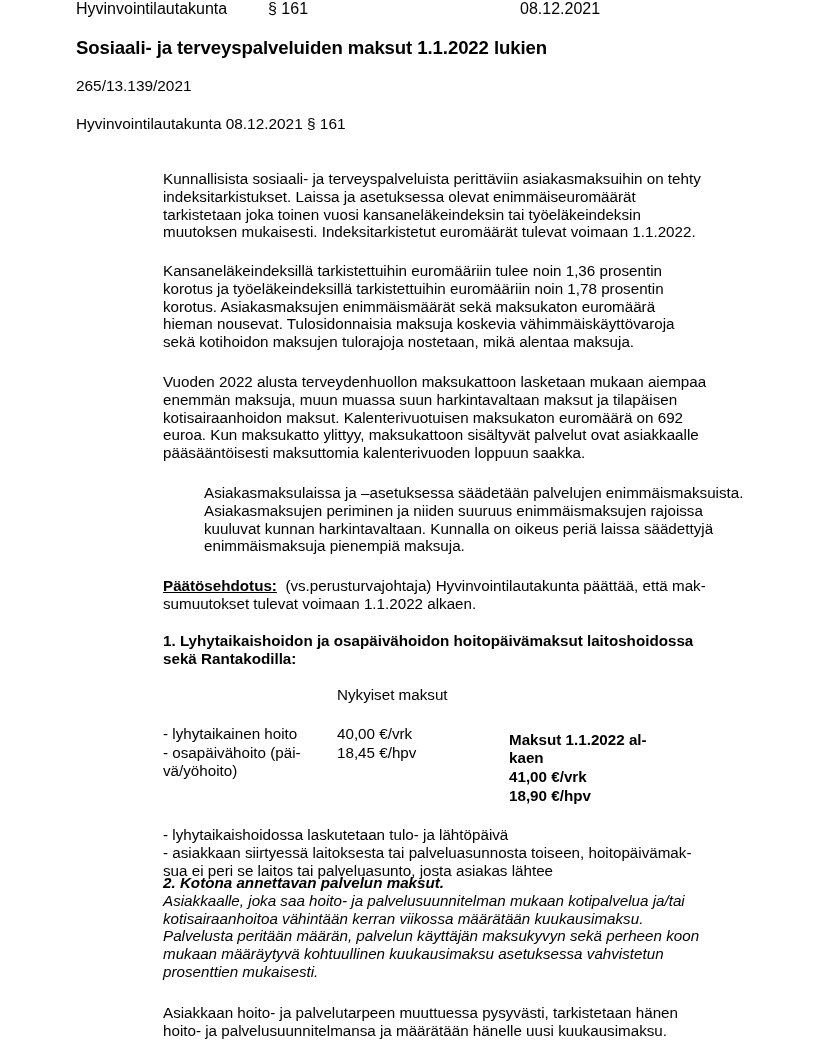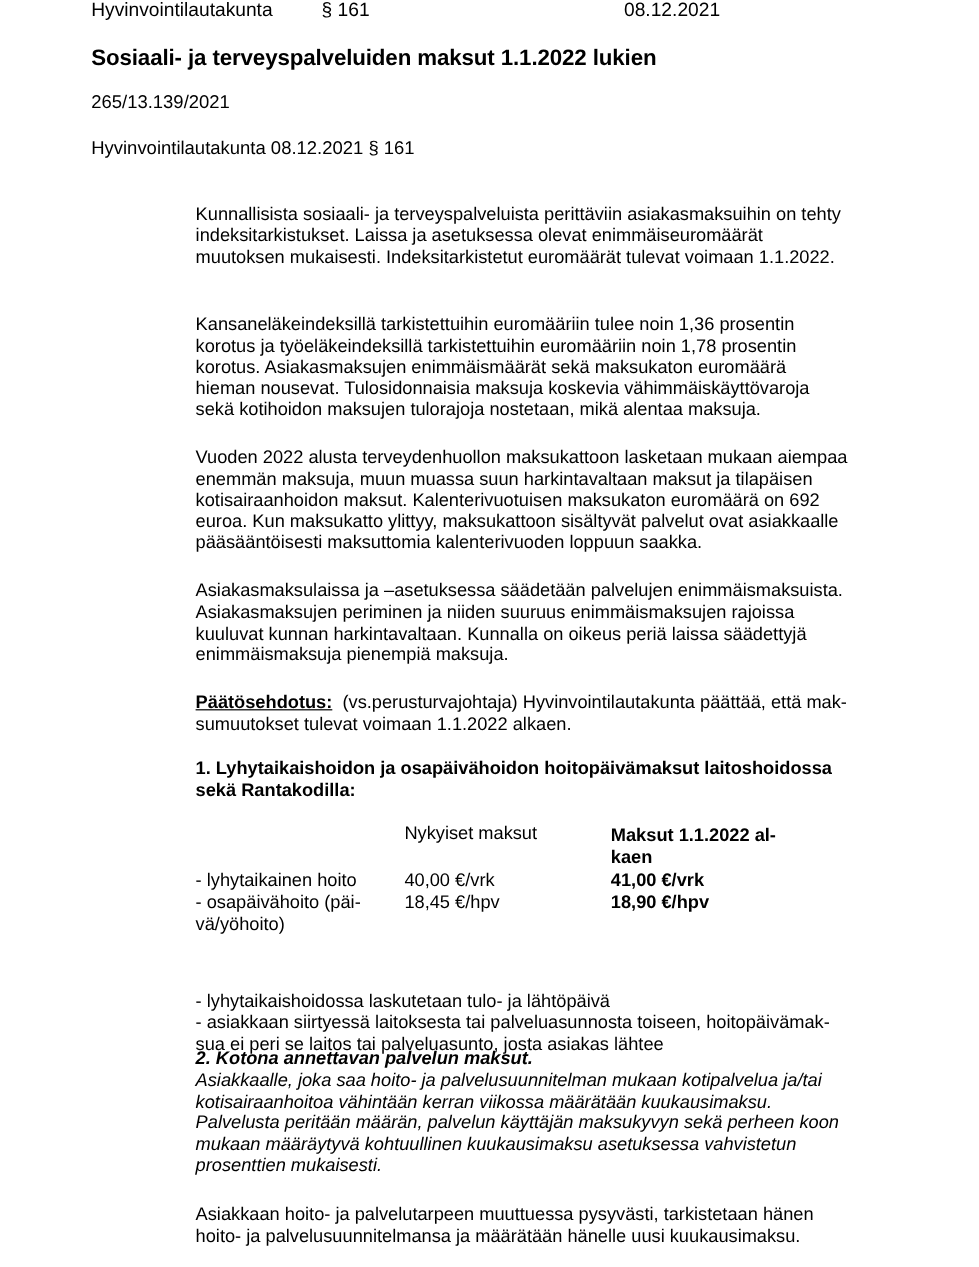--- a/index.html
+++ b/index.html
@@ -12,57 +12,58 @@
     .hdr { top: 0px; font-size: 16px; line-height: 18px; }
     .title { left: 76px; top: 37px; font-size: 18.6px; font-weight: bold; line-height: 22px; letter-spacing: -0.1px; }
     .meta { left: 76px; font-size: 15.4px; line-height: 18px; }
     .body-block { position: absolute; left: 163px; width: 600px; line-height: 17.8px; }
     .line { display: block; white-space: nowrap; }
     .bold { font-weight: bold; }
     .u { text-decoration: underline; font-weight: bold; }
     .tbl { position: absolute; left: 163px; top: 686px; width: 600px; line-height: 17.8px; }
     .tbl .col1 { position: absolute; left: 0px; }
     .tbl .col2 { position: absolute; left: 174px; }
-    .tbl .col3 { position: absolute; left: 346px; font-weight: bold; }
+    .tbl .col3 { position: absolute; left: 346px; font-weight: bold; margin-top: 43px; }
   </style>
 </head>
 <body>
 
 <div class="abs hdr" style="left:76px;">Hyvinvointilautakunta</div>
 <div class="abs hdr" style="left:268px;">§ 161</div>
 <div class="abs hdr" style="left:520px;">08.12.2021</div>
 
 <div class="abs title">Sosiaali- ja terveyspalveluiden maksut 1.1.2022 lukien</div>
 
 <div class="abs meta" style="top:77px;">265/13.139/2021</div>
 <div class="abs meta" style="top:115px;">Hyvinvointilautakunta 08.12.2021 § 161</div>
 
 <div class="body-block" style="top:170px;">
   <span class="line">Kunnallisista sosiaali- ja terveyspalveluista perittäviin asiakasmaksuihin on tehty</span>
   <span class="line">indeksitarkistukset. Laissa ja asetuksessa olevat enimmäiseuromäärät</span>
+  <span class="line">tarkistetaan joka toinen vuosi kansaneläkeindeksin tai työeläkeindeksin</span>
   <span class="line">muutoksen mukaisesti. Indeksitarkistetut euromäärät tulevat voimaan 1.1.2022.</span>
 </div>
 
 <div class="body-block" style="top:262px;">
   <span class="line">Kansaneläkeindeksillä tarkistettuihin euromääriin tulee noin 1,36 prosentin</span>
   <span class="line">korotus ja työeläkeindeksillä tarkistettuihin euromääriin noin 1,78 prosentin</span>
   <span class="line">korotus. Asiakasmaksujen enimmäismäärät sekä maksukaton euromäärä</span>
   <span class="line">hieman nousevat. Tulosidonnaisia maksuja koskevia vähimmäiskäyttövaroja</span>
   <span class="line">sekä kotihoidon maksujen tulorajoja nostetaan, mikä alentaa maksuja.</span>
 </div>
 
 <div class="body-block" style="top:373px;">
   <span class="line">Vuoden 2022 alusta terveydenhuollon maksukattoon lasketaan mukaan aiempaa</span>
   <span class="line">enemmän maksuja, muun muassa suun harkintavaltaan maksut ja tilapäisen</span>
   <span class="line">kotisairaanhoidon maksut. Kalenterivuotuisen maksukaton euromäärä on 692</span>
   <span class="line">euroa. Kun maksukatto ylittyy, maksukattoon sisältyvät palvelut ovat asiakkaalle</span>
   <span class="line">pääsääntöisesti maksuttomia kalenterivuoden loppuun saakka.</span>
 </div>
 
-<div class="body-block" style="top:484px;">
+<div class="body-block" style="top:484px;margin-left:41px;">
   <span class="line">Asiakasmaksulaissa ja –asetuksessa säädetään palvelujen enimmäismaksuista.</span>
   <span class="line">Asiakasmaksujen periminen ja niiden suuruus enimmäismaksujen rajoissa</span>
   <span class="line">kuuluvat kunnan harkintavaltaan. Kunnalla on oikeus periä laissa säädettyjä</span>
   <span class="line">enimmäismaksuja pienempiä maksuja.</span>
 </div>
 
 <div class="body-block" style="top:577px;">
   <span class="line">
     <span class="u">Päätösehdotus:</span>&nbsp;
     <span>(vs.perusturvajohtaja) Hyvinvointilautakunta päättää, että mak-</span>

